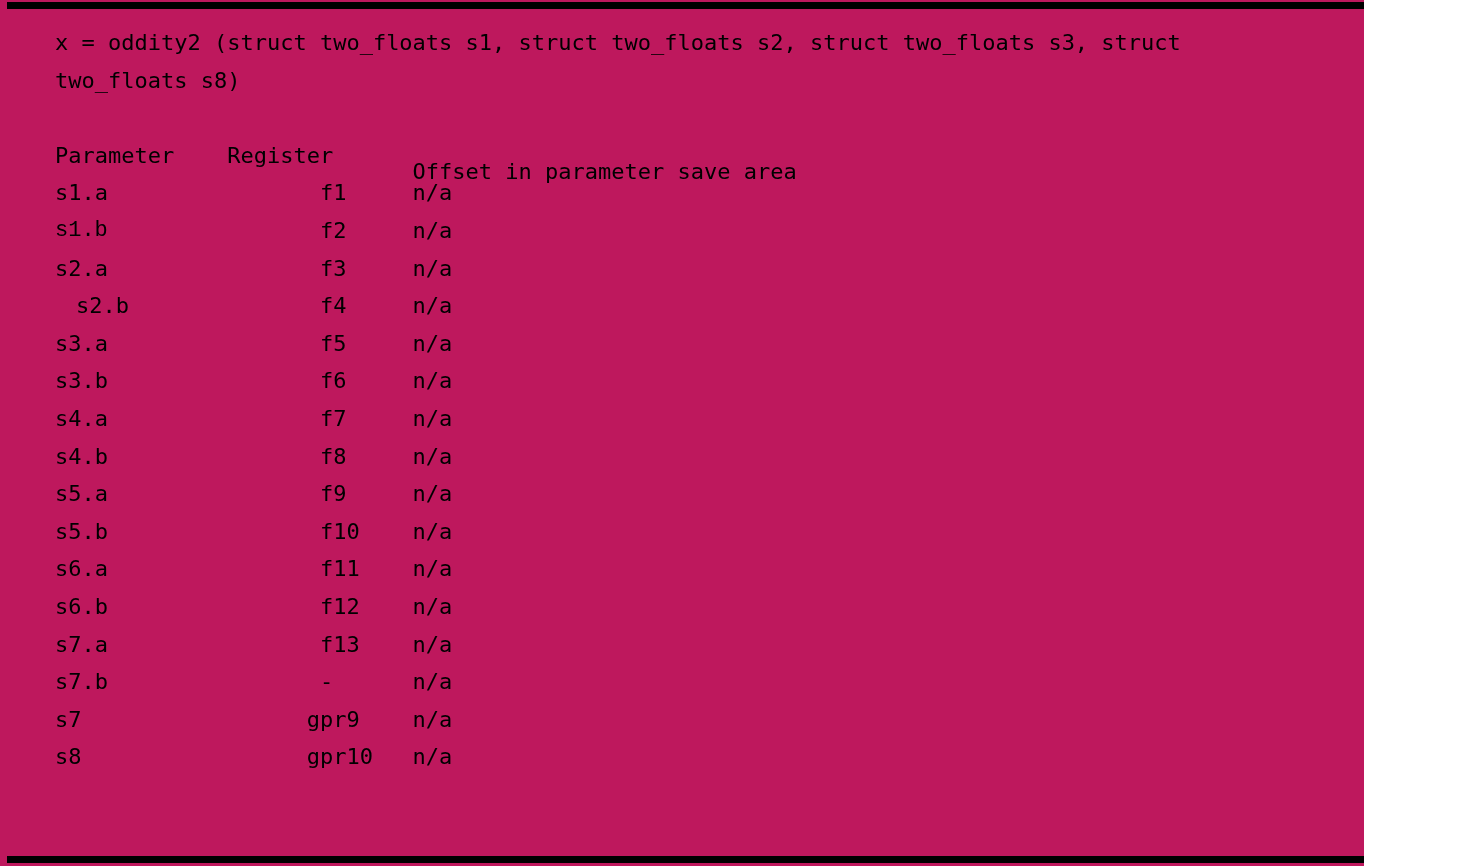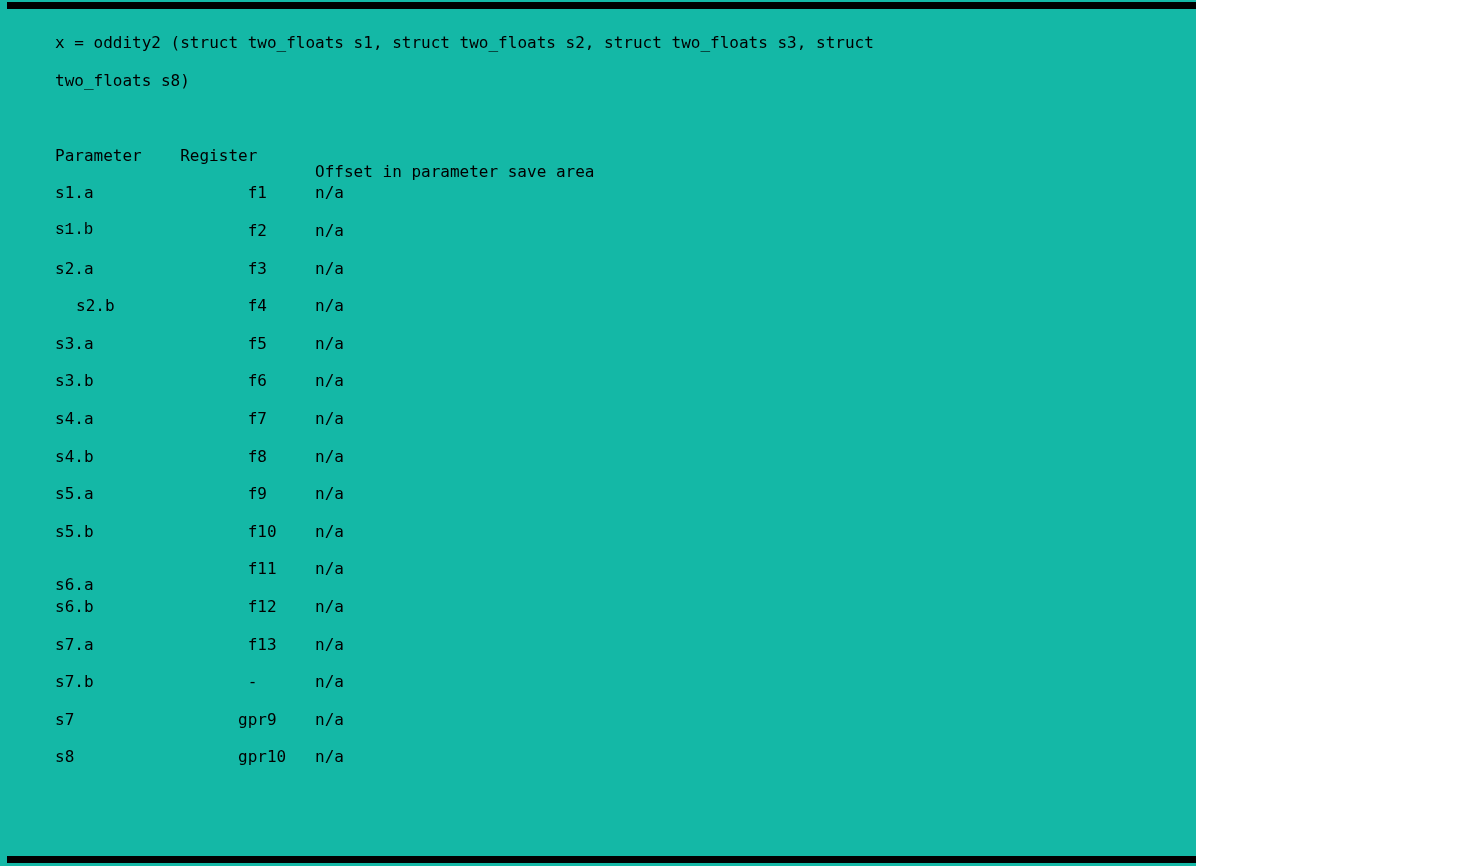--- a/index.html
+++ b/index.html
@@ -2,26 +2,26 @@
 <html><head>
 <meta charset="utf-8">
 <style>
   html, body {
     margin: 0;
     padding: 0;
     background: #ffffff;
   }
   .figure {
     position: relative;
-    width: 1196px;
+    width: 1364px;
     height: 866px;
-    background: #14b8a6;
+    background: #be185d;
     color: #000000;
     font-family: "DejaVu Sans Mono", monospace;
-    font-size: 16px;
+    font-size: 22px;
     overflow: hidden;
   }
   .rule {
     position: absolute;
     left: 7px;
     width: 1457px;
     height: 7px;
     background: #000000;
   }
   .rule-top { top: 2px; }
@@ -58,21 +58,21 @@
       <div class="line"><span class="cell" style="left: 0ch;">s1.a</span><span class="cell" style="left: 20ch;">f1</span><span class="cell" style="left: 27ch;">n/a</span></div>
       <div class="line"><span class="cell" style="left: 0ch; font-family: Liberation Mono, monospace;">s1.b</span><span class="cell" style="left: 20ch;">f2</span><span class="cell" style="left: 27ch;">n/a</span></div>
       <div class="line"><span class="cell" style="left: 0ch;">s2.a</span><span class="cell" style="left: 20ch;">f3</span><span class="cell" style="left: 27ch;">n/a</span></div>
       <div class="line"><span class="cell" style="left: 0ch; margin-left: 21px;">s2.b</span><span class="cell" style="left: 20ch;">f4</span><span class="cell" style="left: 27ch;">n/a</span></div>
       <div class="line"><span class="cell" style="left: 0ch;">s3.a</span><span class="cell" style="left: 20ch;">f5</span><span class="cell" style="left: 27ch;">n/a</span></div>
       <div class="line"><span class="cell" style="left: 0ch;">s3.b</span><span class="cell" style="left: 20ch;">f6</span><span class="cell" style="left: 27ch;">n/a</span></div>
       <div class="line"><span class="cell" style="left: 0ch;">s4.a</span><span class="cell" style="left: 20ch;">f7</span><span class="cell" style="left: 27ch;">n/a</span></div>
       <div class="line"><span class="cell" style="left: 0ch;">s4.b</span><span class="cell" style="left: 20ch;">f8</span><span class="cell" style="left: 27ch;">n/a</span></div>
       <div class="line"><span class="cell" style="left: 0ch;">s5.a</span><span class="cell" style="left: 20ch;">f9</span><span class="cell" style="left: 27ch;">n/a</span></div>
       <div class="line"><span class="cell" style="left: 0ch;">s5.b</span><span class="cell" style="left: 20ch;">f10</span><span class="cell" style="left: 27ch;">n/a</span></div>
-      <div class="line"><span class="cell" style="left: 0ch; margin-top: 16px;">s6.a</span><span class="cell" style="left: 20ch;">f11</span><span class="cell" style="left: 27ch;">n/a</span></div>
+      <div class="line"><span class="cell" style="left: 0ch;">s6.a</span><span class="cell" style="left: 20ch;">f11</span><span class="cell" style="left: 27ch;">n/a</span></div>
       <div class="line"><span class="cell" style="left: 0ch;">s6.b</span><span class="cell" style="left: 20ch;">f12</span><span class="cell" style="left: 27ch;">n/a</span></div>
       <div class="line"><span class="cell" style="left: 0ch;">s7.a</span><span class="cell" style="left: 20ch;">f13</span><span class="cell" style="left: 27ch;">n/a</span></div>
       <div class="line"><span class="cell" style="left: 0ch;">s7.b</span><span class="cell" style="left: 20ch;">-</span><span class="cell" style="left: 27ch;">n/a</span></div>
       <div class="line"><span class="cell" style="left: 0ch;">s7</span><span class="cell" style="left: 19ch;">gpr9</span><span class="cell" style="left: 27ch;">n/a</span></div>
       <div class="line"><span class="cell" style="left: 0ch;">s8</span><span class="cell" style="left: 19ch;">gpr10</span><span class="cell" style="left: 27ch;">n/a</span></div>
     </div>
   <div class="rule rule-bottom"></div>
 </div>
 
 </body></html>

